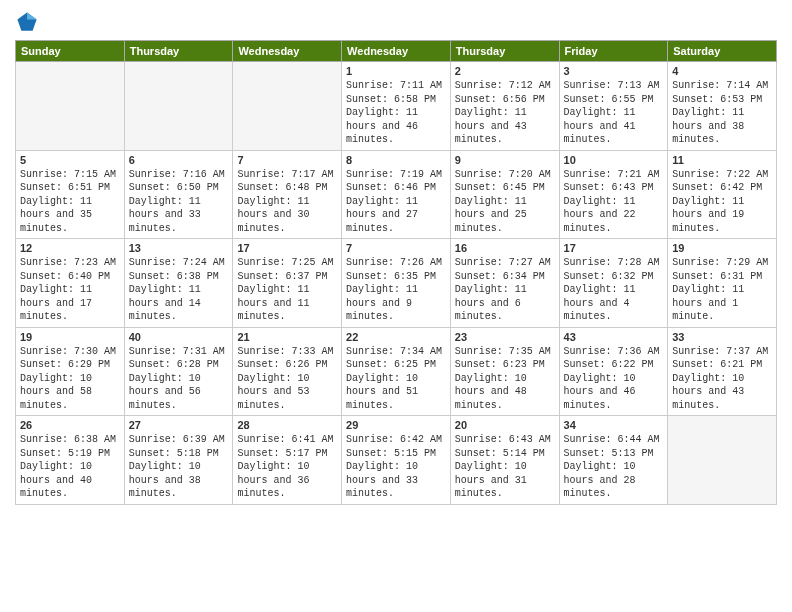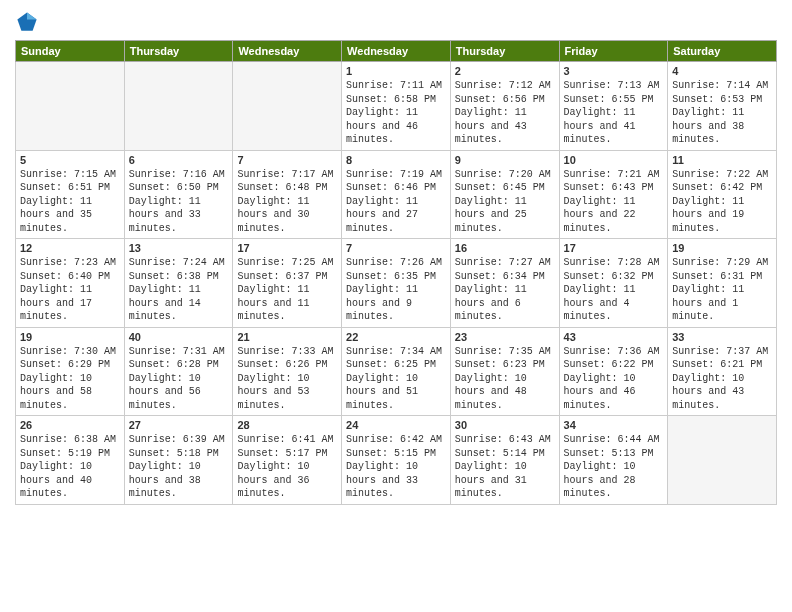--- a/index.html
+++ b/index.html
@@ -254,25 +254,25 @@
           </td>
           <td>
             <span class="day-number">27</span>
             <div class="day-info">Sunrise: 6:39 AM<br>Sunset: 5:18 PM<br>Daylight: 10 hours and 38 minutes.</div>
           </td>
           <td>
             <span class="day-number">28</span>
             <div class="day-info">Sunrise: 6:41 AM<br>Sunset: 5:17 PM<br>Daylight: 10 hours and 36 minutes.</div>
           </td>
           <td>
-            <span class="day-number">24</span>
+            <span class="day-number">29</span>
             <div class="day-info">Sunrise: 6:42 AM<br>Sunset: 5:15 PM<br>Daylight: 10 hours and 33 minutes.</div>
           </td>
           <td>
-            <span class="day-number">30</span>
+            <span class="day-number">20</span>
             <div class="day-info">Sunrise: 6:43 AM<br>Sunset: 5:14 PM<br>Daylight: 10 hours and 31 minutes.</div>
           </td>
           <td>
             <span class="day-number">34</span>
             <div class="day-info">Sunrise: 6:44 AM<br>Sunset: 5:13 PM<br>Daylight: 10 hours and 28 minutes.</div>
           </td>
           <td class="empty"></td>
         </tr>
       </tbody>
   </table>

